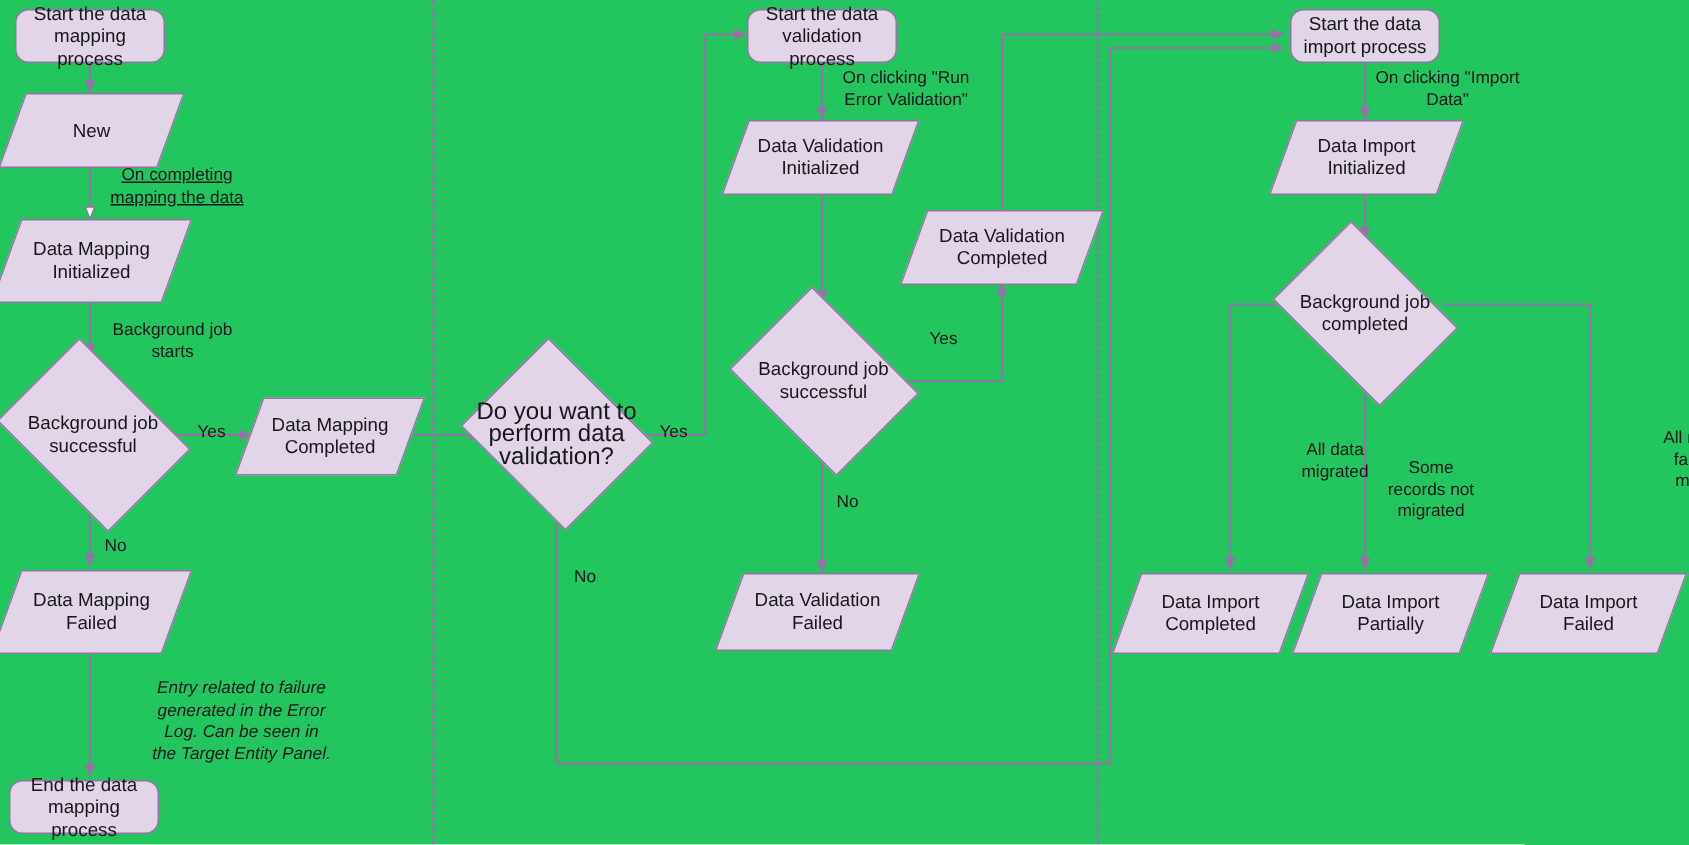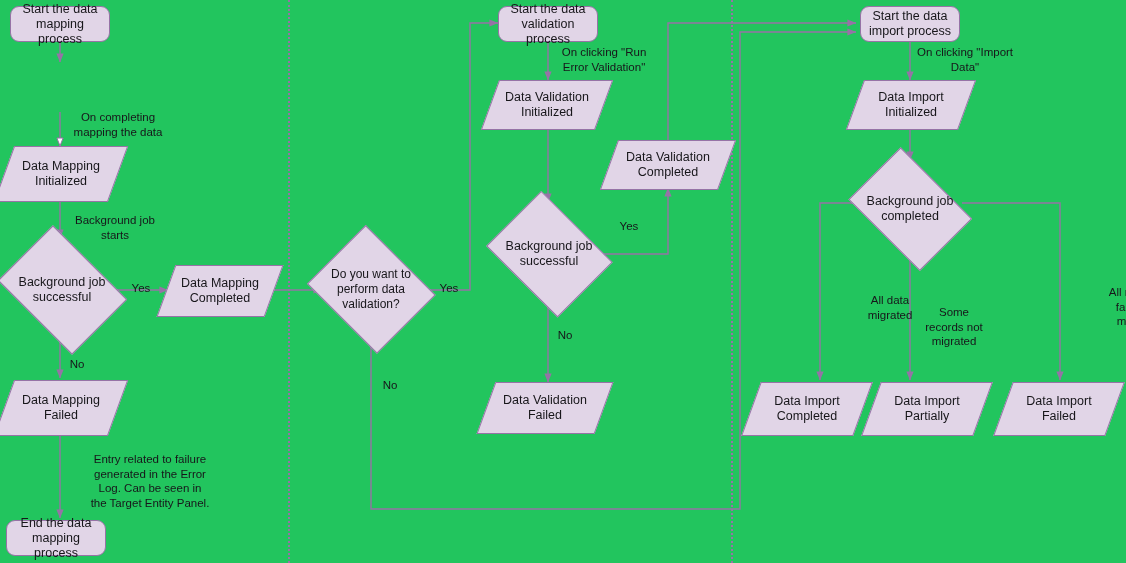--- a/index.html
+++ b/index.html
@@ -138,20 +138,24 @@
   </svg>
 
   <div class="divider" style="left:288px;"></div>
   <div class="divider" style="left:731px;"></div>
 
   <div class="node n-term" style="left:10px; top:6px; width:100px; height:36px;">
     <span class="label">Start the data
 mapping process</span>
   </div>
 
+  <div class="node n-data" style="left:8px; top:62px; width:106px; height:50px;">
+    <span class="shape"></span>
+    <span class="label">New</span>
+  </div>
 
   <div class="node n-data" style="left:4px; top:146px; width:114px; height:56px;">
     <span class="shape"></span>
     <span class="label">Data Mapping
 Initialized</span>
   </div>
 
   <div class="node n-dec" style="left:-8px; top:238px; width:140px; height:104px;">
     <span class="shape"></span>
     <span class="label">Background job
@@ -168,21 +172,21 @@
     <span class="shape"></span>
     <span class="label">Data Mapping
 Failed</span>
   </div>
 
   <div class="node n-term" style="left:6px; top:520px; width:100px; height:36px;">
     <span class="label">End the data
 mapping process</span>
   </div>
 
-  <div class="node n-dec" style="left:305px; top:234px; width:132px; height:110px; font-size:12px;">
+  <div class="node n-dec" style="left:305px; top:234px; width:132px; height:110px; font-size:16px;">
     <span class="shape"></span>
     <span class="label">Do you want to
 perform data
 validation?</span>
   </div>
 
   <div class="node n-term" style="left:498px; top:6px; width:100px; height:36px;">
     <span class="label">Start the data
 validation process</span>
   </div>
@@ -239,31 +243,31 @@
     <span class="label">Data Import
 Partially</span>
   </div>
 
   <div class="node n-data" style="left:1003px; top:382px; width:112px; height:54px;">
     <span class="shape"></span>
     <span class="label">Data Import
 Failed</span>
   </div>
 
-  <div class="edge-label" style="left:63px; top:110px; width:110px; ">On completing
+  <div class="edge-label" style="left:63px; top:110px; width:110px; text-decoration:underline;">On completing
 mapping the data</div>
 
   <div class="edge-label" style="left:63px; top:213px; width:104px;">Background job
 starts</div>
 
   <div class="edge-label" style="left:124px; top:281px; width:34px;">Yes</div>
 
   <div class="edge-label" style="left:64px; top:357px; width:26px;">No</div>
 
-  <div class="edge-label" style="left:65px; top:452px; width:170px;">Entry related to failure
+  <div class="edge-label" style="left:76px; top:452px; width:170px;font-style:italic;">Entry related to failure
 generated in the Error
 Log. Can be seen in
 the Target Entity Panel.</div>
 
   <div class="edge-label" style="left:432px; top:281px; width:34px;">Yes</div>
 
   <div class="edge-label" style="left:375px; top:378px; width:30px;">No</div>
 
   <div class="edge-label" style="left:552px; top:45px; width:104px;">On clicking "Run
 Error Validation"</div>

